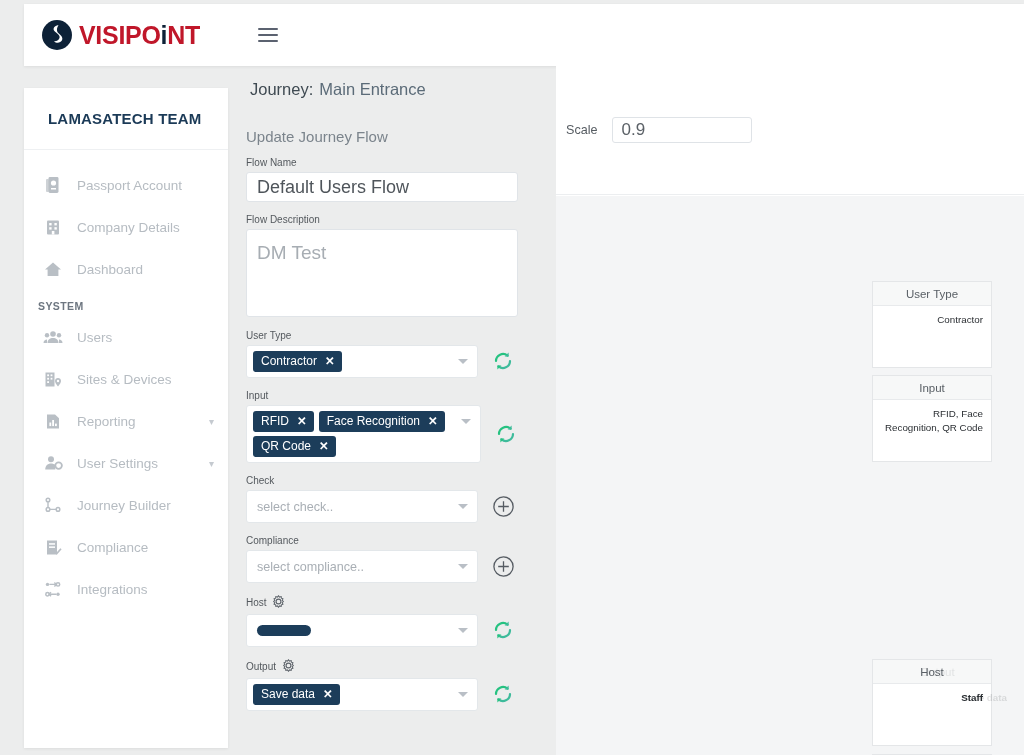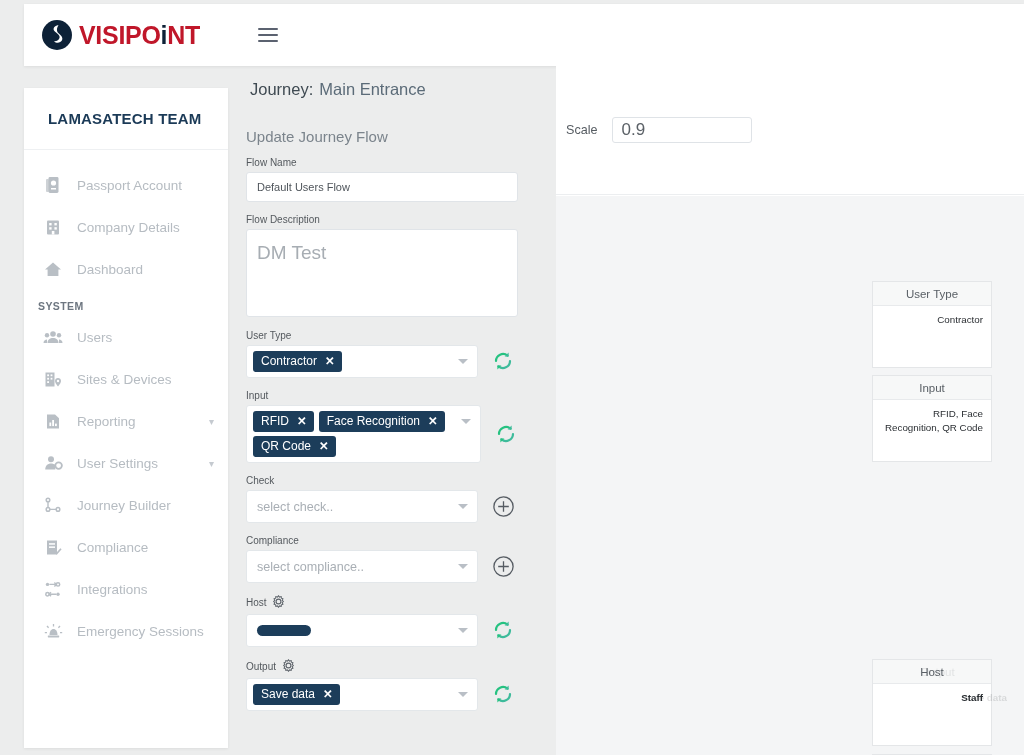--- a/index.html
+++ b/index.html
@@ -88,21 +88,21 @@
   #form-title {
     font-size: 15px; color: #7b848c; margin-bottom: 12px;
   }
   .fld-label {
     font-size: 10px; color: #54595e; margin-bottom: 4px;
   }
   .fld-label .gear { margin-left: 3px; vertical-align: -2px; }
   .txt-input {
     width: 272px; height: 30px; border: 1px solid #e0e4e8; border-radius: 3px;
     background: #fff; display: flex; align-items: center; padding-left: 10px;
-    font-size: 11px; color: #4f555b; margin-bottom: 12px;
+    font-size: 18px; color: #4f555b; margin-bottom: 12px;
   }
   .txt-area {
     width: 272px; height: 88px; border: 1px solid #e0e4e8; border-radius: 3px;
     background: #fff; padding: 12px 10px; font-size: 19px; color: #a7adb3;
     margin-bottom: 13px;
   }
   .select-row { display: flex; align-items: flex-start; margin-bottom: 12px; }
   .select-box {
     width: 232px; min-height: 33px; border: 1px solid #e3e7ea; border-radius: 3px;
     background: #fff; position: relative;
@@ -318,30 +318,20 @@
             <circle cx="14" cy="3.4" r="1.7" fill="none" stroke="currentColor" stroke-width="1.5"></circle>
             <circle cx="3.5" cy="13.2" r="1.7" fill="none" stroke="currentColor" stroke-width="1.5"></circle>
             <circle cx="14" cy="13.2" r="1.7" fill="currentColor"></circle>
             <path d="M5.4 3.4 H11.8 M12.1 13.2 H5.7" stroke="currentColor" stroke-width="1.4" fill="none"></path>
             <path d="M10.4 1.4 L12.3 3.4 L10.4 5.4 M7 11.2 L5.1 13.2 L7 15.2" stroke="currentColor" stroke-width="1.4" fill="none"></path>
           </svg>
       </span>
       <span class="nav-label">Integrations</span>
     </div>
 
-    <div class="nav-item">
-      <span class="nav-ico">
-        <svg width="19" height="17" viewBox="0 0 19 17">
-            <path d="M5.5 12 C5.5 8.2 7.2 6 9.5 6 C11.8 6 13.5 8.2 13.5 12 Z" fill="currentColor"></path>
-            <rect x="3.8" y="12.4" width="11.4" height="2" rx="0.6" fill="currentColor"></rect>
-            <path d="M9.5 1 V3.6 M3 3 L4.6 4.8 M16 3 L14.4 4.8 M0.8 9.6 H3 M16 9.6 H18.2" stroke="currentColor" stroke-width="1.3" fill="none"></path>
-          </svg>
-      </span>
-      <span class="nav-label">Emergency Sessions</span>
-    </div>
 
   </div>
 </div>
 
 <div id="main">
 
   <div id="journey-title">
     <span class="jlabel">Journey:</span><span class="jvalue">Main Entrance</span>
   </div>
 

